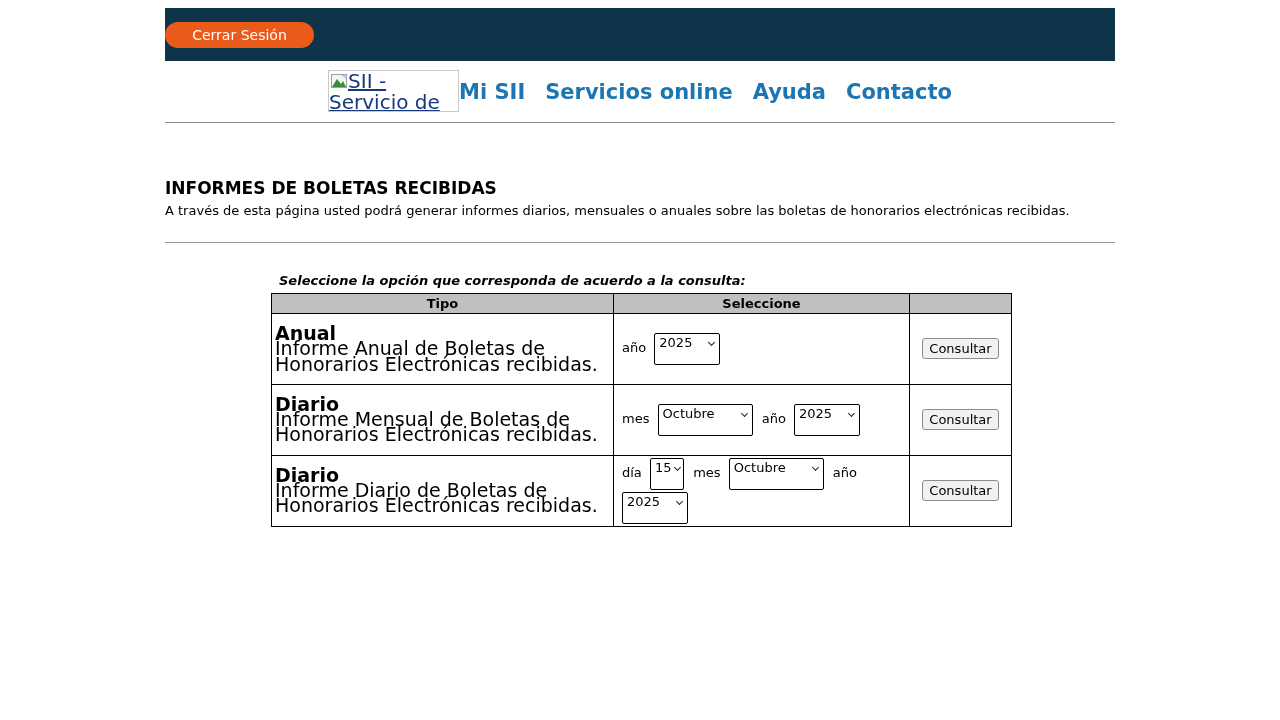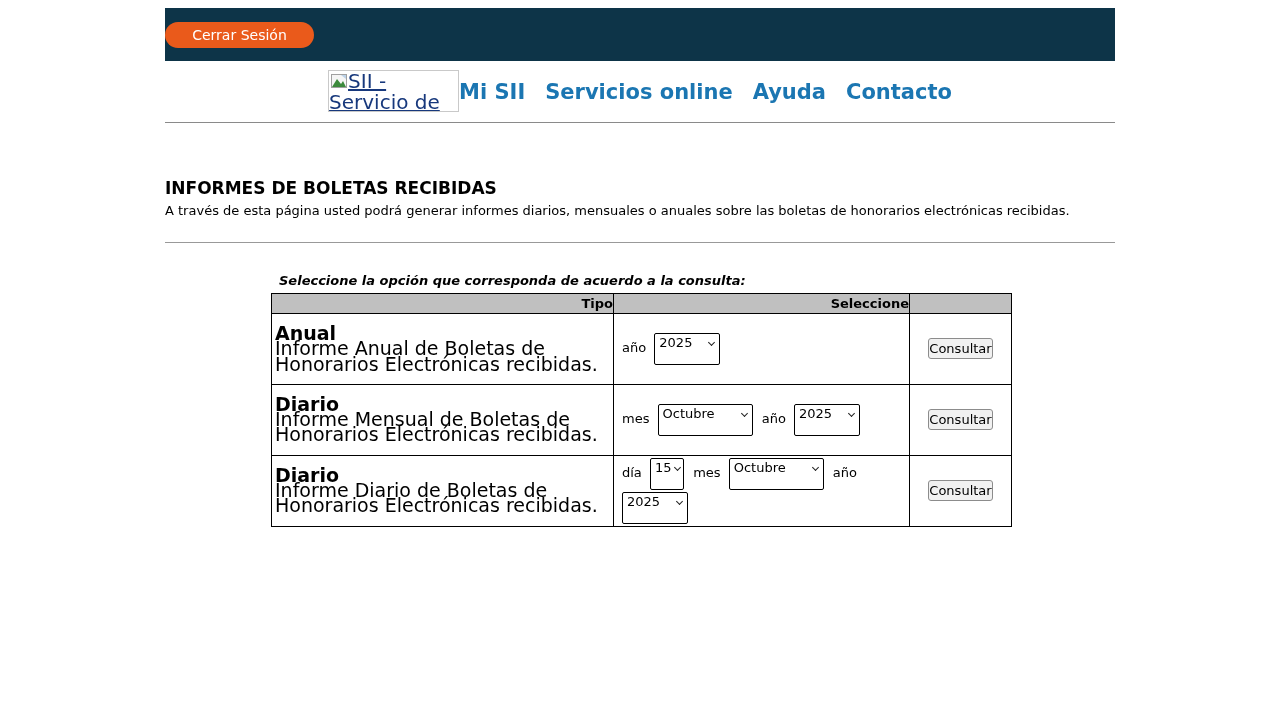--- a/index.html
+++ b/index.html
@@ -30,33 +30,33 @@
   
   .page-title { margin: 55px 0 0 0; font-size: 17px; font-weight: bold; }
   .page-desc { margin-top: 5px; font-size: 13px; }
   .rule { border: none; border-top: 1px solid #999; margin: 24px 0 0 0; }
 
   .table-caption { margin: 30px 0 5px 114px; font-size: 13px; font-weight: bold; font-style: italic; }
   table.reports { border-collapse: collapse; margin-left: 106px; table-layout: fixed; }
   table.reports th, table.reports td { border: 1px solid #000; }
   table.reports th {
     background: #c0c0c0; font-size: 13px; font-weight: bold;
-    height: 20px; padding: 1px 0; text-align: right;
+    height: 20px; padding: 1px 0; text-align: center;
   }
   .col-tipo { width: 342px; }
   .col-sel  { width: 296px; }
   .col-btn  { width: 102px; }
   td.tipo-cell { vertical-align: top; padding: 12px 3px; font-size: 19px; line-height: 15.3px; height: 46px; }
   .row-title { display: block; font-weight: bold; }
   td.sel-cell { vertical-align: middle; padding: 2px 4px 2px 8px; font-size: 13px; }
   .field-label { margin-right: 4px; }
   .field-label.mid { margin-left: 5px; }
   td.btn-cell { text-align: center; vertical-align: middle; }
   .consultar-btn {
-    width: 65px; height: 21px; font-size: 13px; font-family: inherit;
+    width: 77px; height: 21px; font-size: 13px; font-family: inherit;
     background: #f1f1f1; border: 1px solid #8c8c8c; border-radius: 3px;
     color: #000; padding: 0; cursor: pointer;
   }
 
   
   .select {
     position: relative; display: inline-block; vertical-align: middle;
     height: 32px; line-height: 18px; background: #fff;
     border: 1px solid #000; border-radius: 2px;
     font-size: 13px; padding: 0 16px 0 4px; cursor: pointer;

